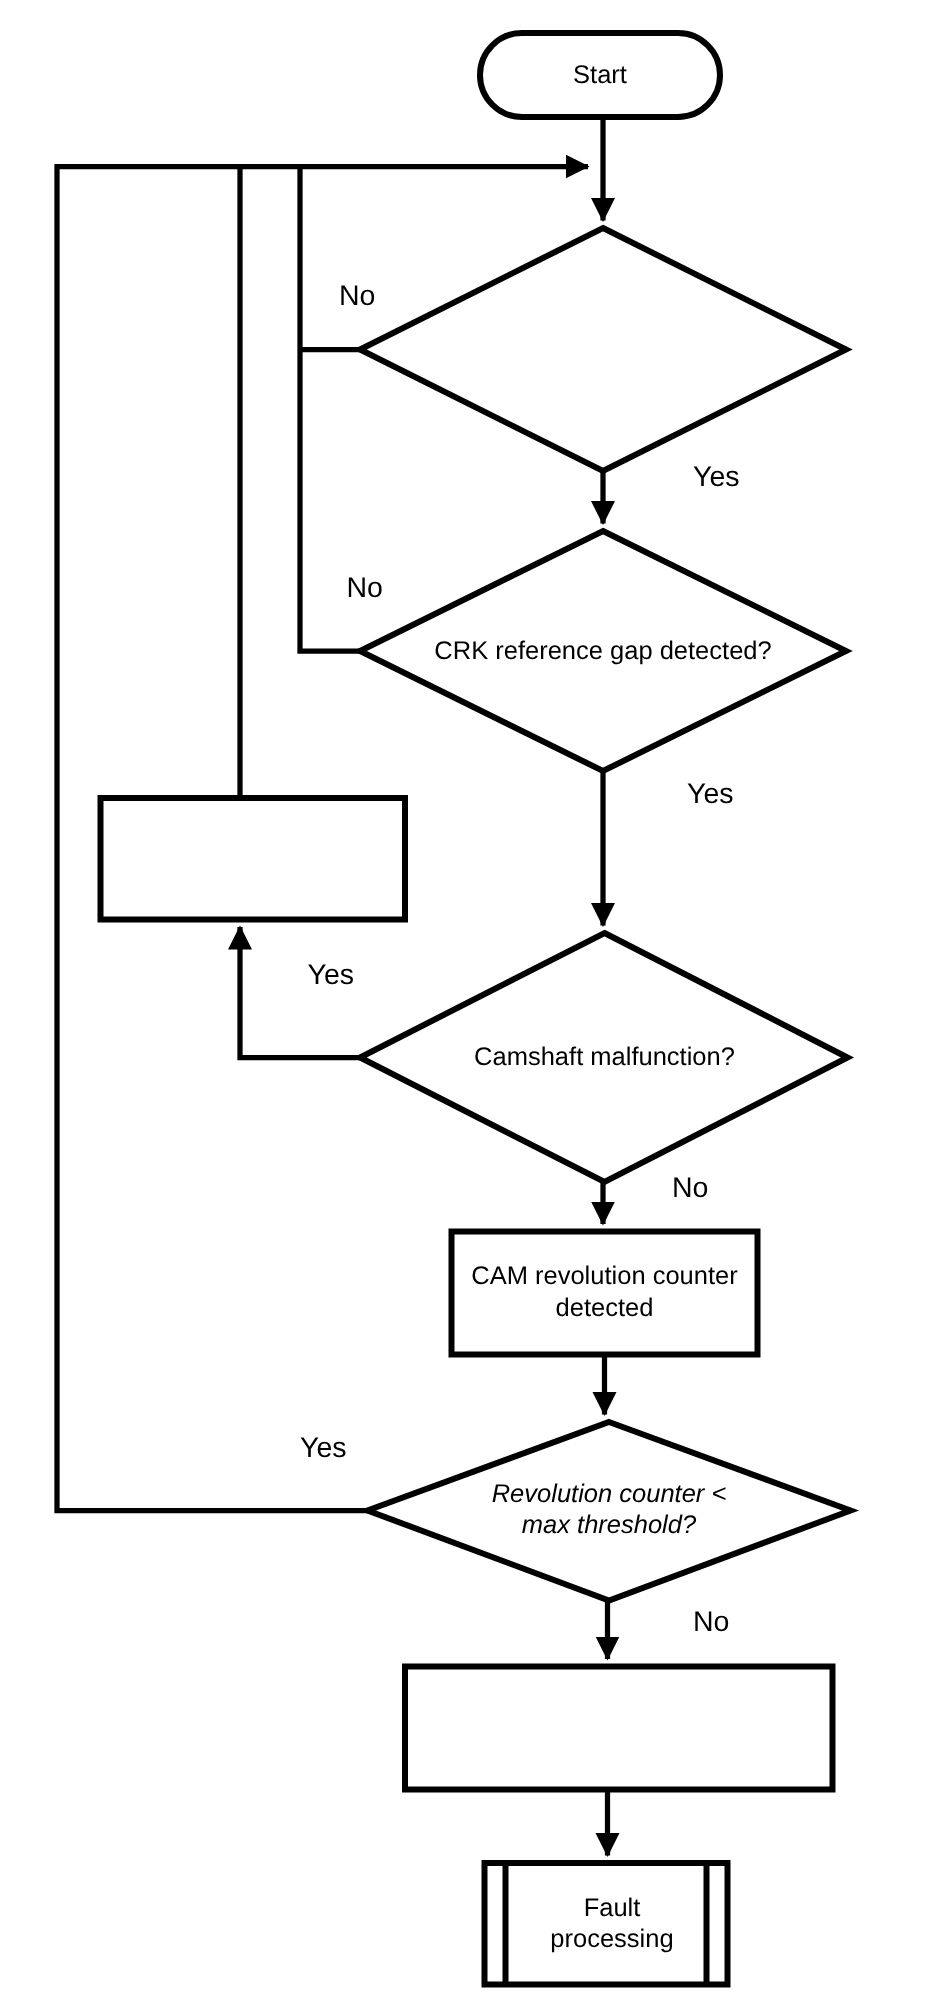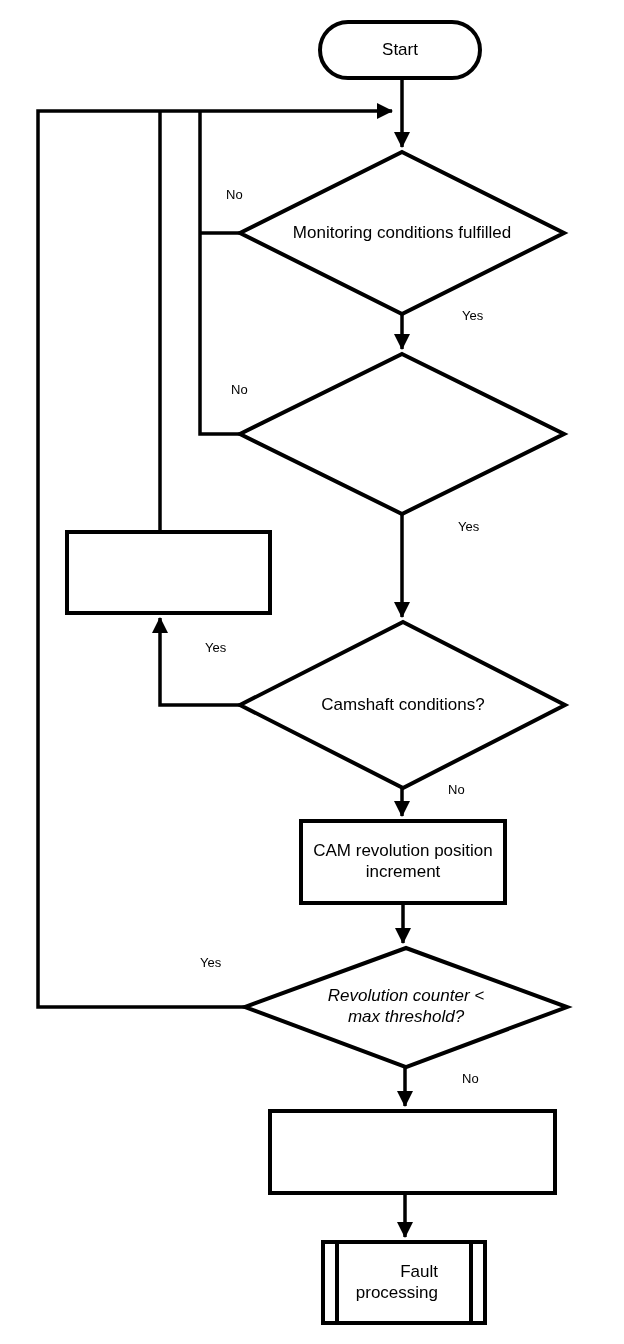--- a/index.html
+++ b/index.html
@@ -15,21 +15,21 @@
   .node-label{
     position:absolute;
     display:flex;align-items:center;justify-content:center;
     text-align:center;
     font-size:17px;line-height:1.22;
     color:#000;
     pointer-events:none;
   }
   .edge-label{
     position:absolute;
-    font-size:13px;line-height:1.1;
+    font-size:19px;line-height:1.1;
     color:#000;
     pointer-events:none;
   }
 </style>
 </head>
 <body>
 
 <div class="canvas">
 
   <svg class="wires" width="624" height="1344" viewBox="0 0 624 1344">
@@ -64,32 +64,32 @@
       <polygon points="406,948 567,1007 406,1067 245,1007"></polygon>
       <rect x="270" y="1111" width="285" height="82"></rect>
       <rect x="323" y="1242" width="162" height="81"></rect>
       <line x1="337" y1="1242" x2="337" y2="1323"></line>
       <line x1="471" y1="1242" x2="471" y2="1323"></line>
     </g>
   </svg>
 
   <div class="node-label" style="left:320px;top:22px;width:160px;height:56px;">Start</div>
 
-  <div class="node-label" style="left:252px;top:213px;width:300px;height:40px;">Monitoring conditions fulfilled</div>
+
+  <div class="node-label" style="left:252px;top:414px;width:300px;height:40px;">CRK reference gap detected?</div>
 
 
+  <div class="node-label" style="left:253px;top:685px;width:300px;height:40px;">Camshaft malfunction?</div>
 
-  <div class="node-label" style="left:253px;top:685px;width:300px;height:40px;">Camshaft conditions?</div>
-
-  <div class="node-label" style="left:306px;top:826px;width:194px;height:72px;">CAM revolution position increment</div>
+  <div class="node-label" style="left:306px;top:826px;width:194px;height:72px;">CAM revolution counter detected</div>
 
   <div class="node-label" style="left:316px;top:985px;width:180px;height:44px;font-style:italic;">Revolution counter &lt; max threshold?</div>
 
 
-  <div class="node-label" style="left:338px;top:1248px;width:100px;height:69px;text-align:right;">Fault processing</div>
+  <div class="node-label" style="left:358px;top:1248px;width:100px;height:69px;">Fault processing</div>
 
   <div class="edge-label" style="left:226px;top:188px;">No</div>
 
   <div class="edge-label" style="left:462px;top:309px;">Yes</div>
 
   <div class="edge-label" style="left:231px;top:383px;">No</div>
 
   <div class="edge-label" style="left:458px;top:520px;">Yes</div>
 
   <div class="edge-label" style="left:205px;top:641px;">Yes</div>

